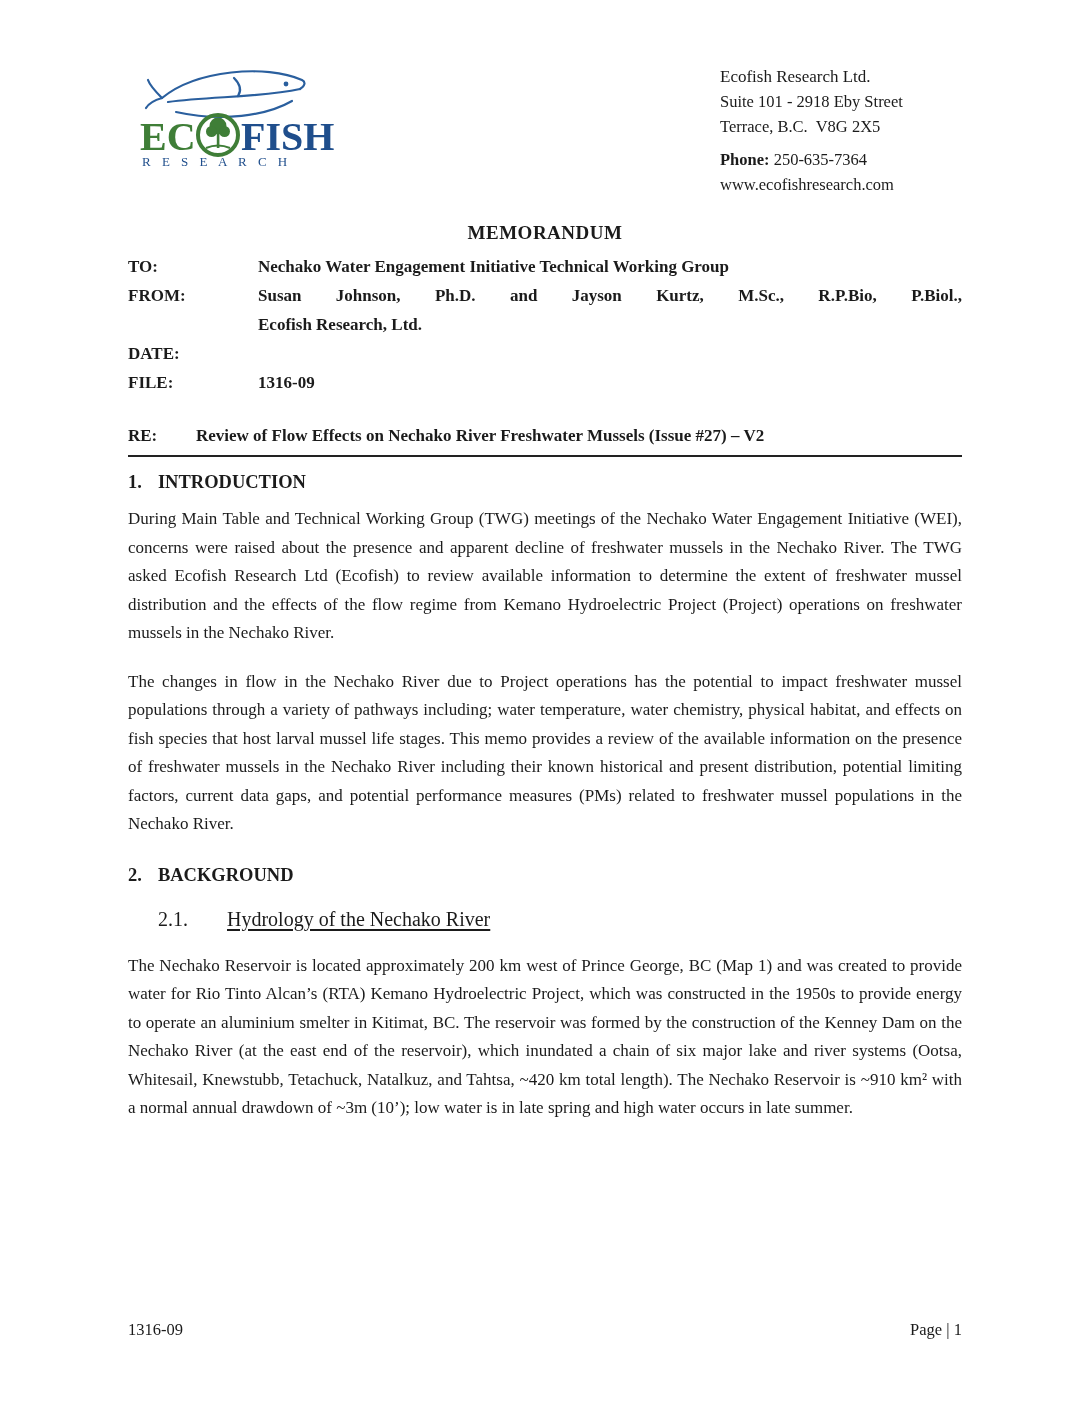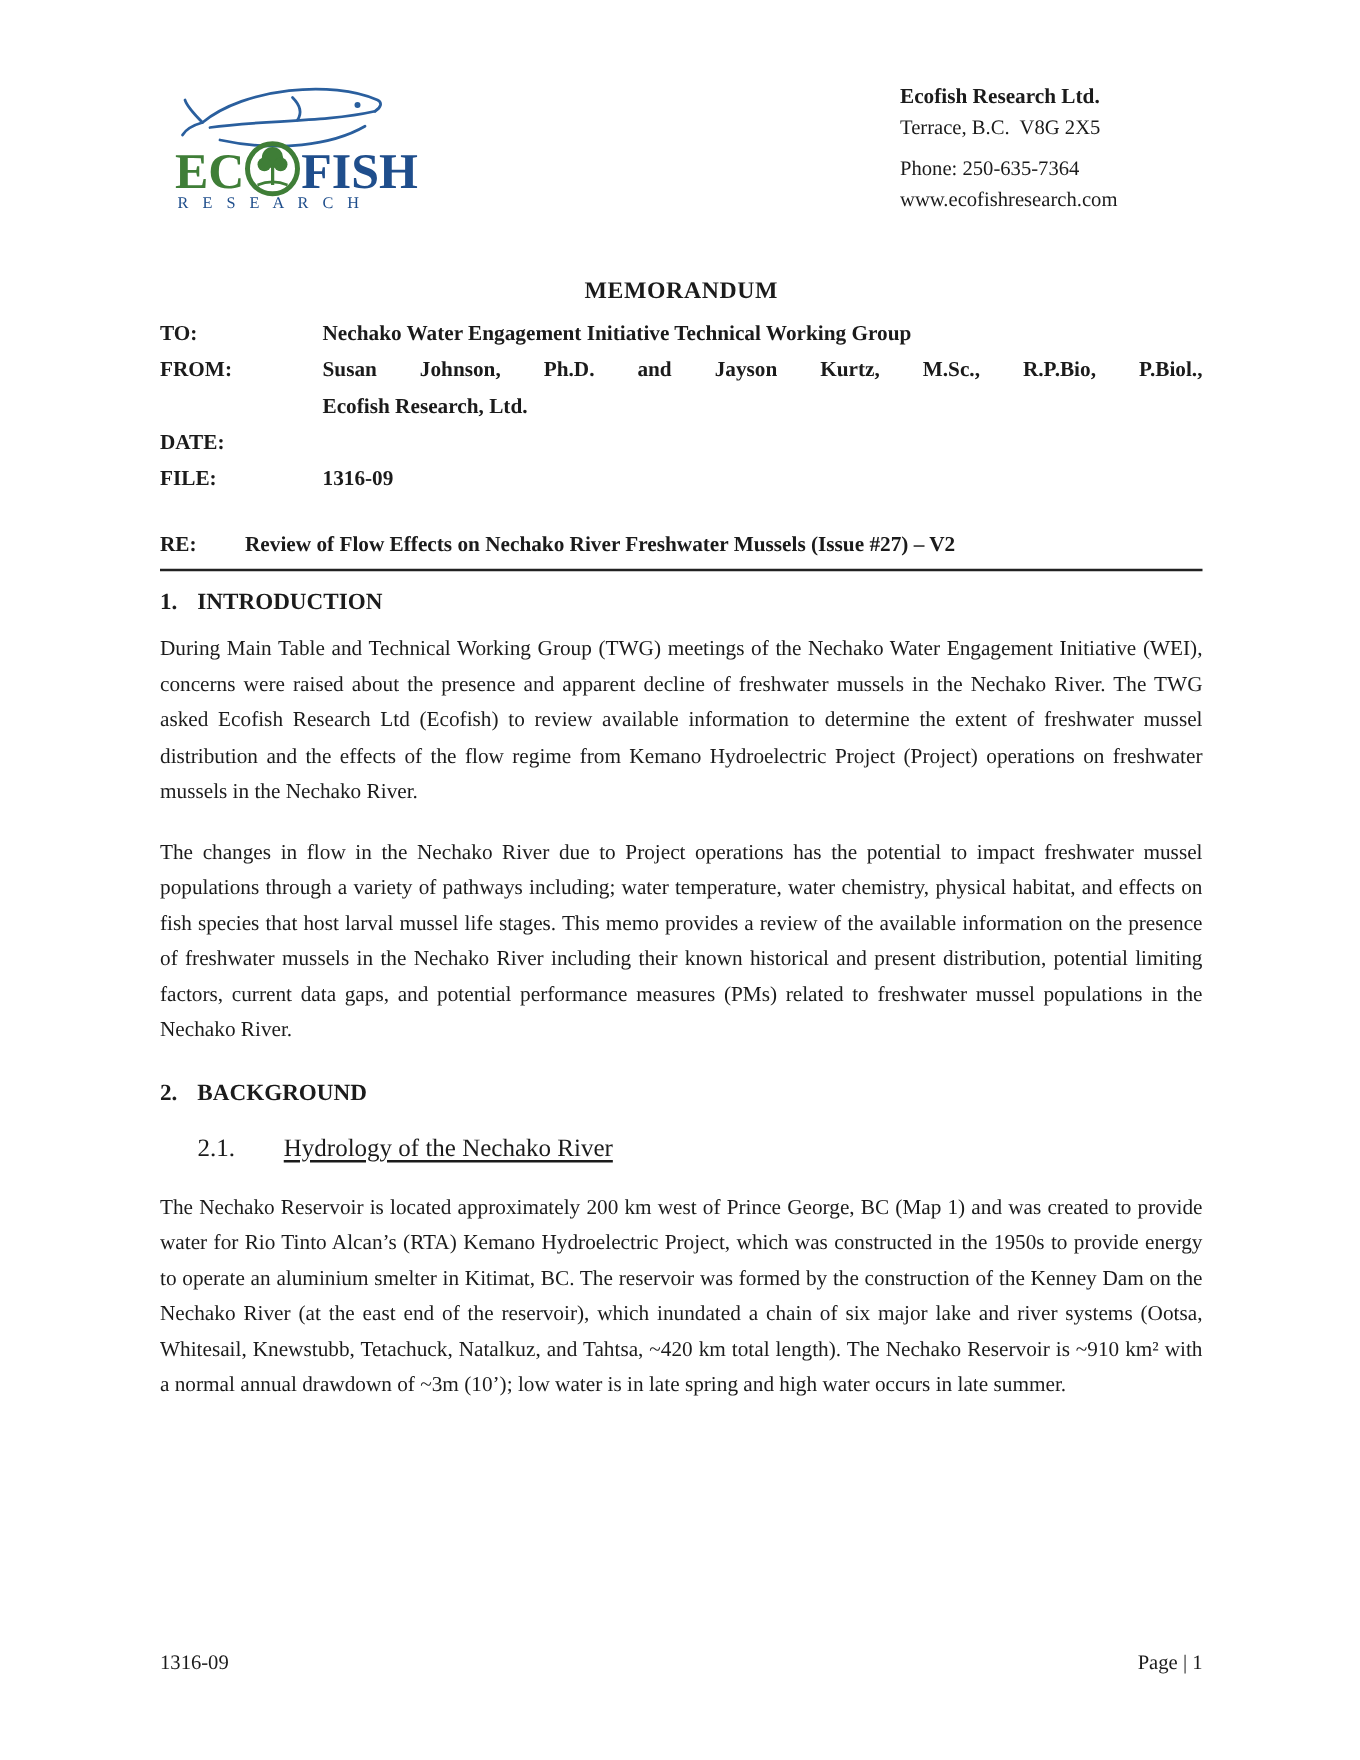--- a/index.html
+++ b/index.html
@@ -9,23 +9,23 @@
     width:1088px; height:1408px;
     margin:0 auto;
     background:#ffffff;
     font-family:"Liberation Serif", serif;
     color:#1b1b1b;
     overflow:hidden;
   }
   
   .logo { position:absolute; top:56px; left:138px; width:205px; height:112px; }
   .contact { position:absolute; top:64px; left:720px; width:258px; font-size:16.5px; line-height:25px; }
-  .contact .company { font-weight:bold; font-size:17px; }
+  .contact .company { font-weight:normal; font-size:17px; }
   .contact .phone-row { margin-top:8px; }
-  .contact .phone-label { font-weight:normal;text-align:center; }
+  .contact .phone-label { font-weight:bold;text-align:center; }
   
   .memo-title {
     position:absolute; top:222px; left:128px; width:834px;
     text-align:center; font-weight:bold; font-size:19px; letter-spacing:0.5px;
   }
   .memo-fields { position:absolute; top:252px; left:128px; width:834px; font-size:17px; font-weight:bold; }
   .memo-row { display:flex; line-height:29px;justify-content:space-between; }
   .memo-label { width:130px; flex:0 0 130px; }
   .memo-value { flex:1; }
   .justify-last { text-align:justify; text-align-last:justify; }
@@ -78,20 +78,21 @@
         <rect x="78.8" y="77" width="2.6" height="15"></rect>
         <path d="M68,92 q12,-5 24,0" fill="none" stroke="#3f7e37" stroke-width="2"></path>
       </g>
       <text x="103" y="94" font-family="Liberation Serif, serif" font-weight="bold" font-size="40" fill="#1f4e8c">FISH</text>
       <text x="4" y="110" font-family="Liberation Serif, serif" font-size="13" fill="#1f4e8c" letter-spacing="4">R E S E A R C H</text>
     </svg>
   </div>
 
   <div class="contact">
     <div class="company">Ecofish Research Ltd.</div>
+    <div>Suite 101 - 2918 Eby Street</div>
     <div>Terrace, B.C.&nbsp; V8G 2X5</div>
     <div class="phone-row">
       <span class="phone-label">Phone:</span>
       <span>250-635-7364</span>
     </div>
     <div>www.ecofishresearch.com</div>
   </div>
 
   <div class="memo-title">MEMORANDUM</div>
 

